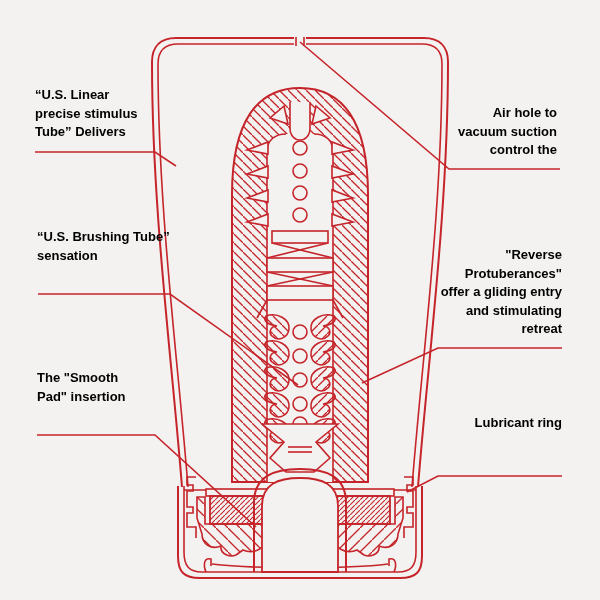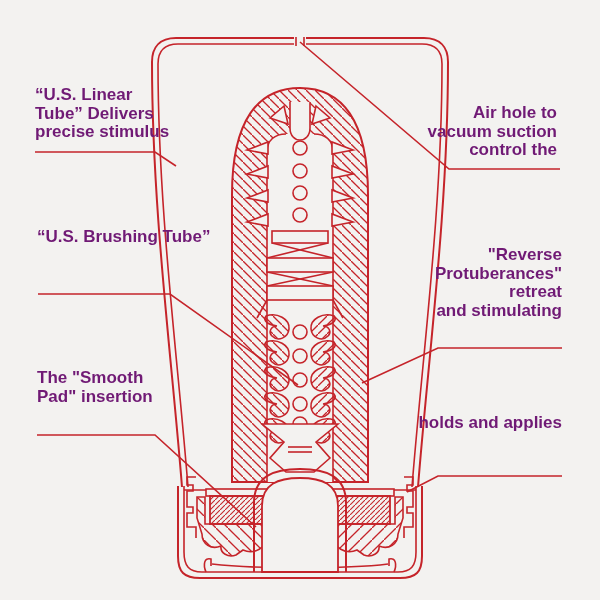--- a/index.html
+++ b/index.html
@@ -4,21 +4,21 @@
 <style>
   html,body{margin:0;padding:0;}
   body{width:600px;height:600px;position:relative;background:#f3f2f0;overflow:hidden;}
   #stage{position:absolute;left:0;top:0;width:600px;height:600px;}
   svg{position:absolute;left:0;top:0;}
   .ln{fill:none;stroke:#c5242a;stroke-width:2;}
   .thin{fill:none;stroke:#c5242a;stroke-width:1.6;}
   .leader{fill:none;stroke:#c5242a;stroke-width:1.6;}
   .whiteln{fill:#f3f2f0;stroke:#c5242a;stroke-width:1.6;}
   .ann{position:absolute;font-family:"Liberation Sans",sans-serif;font-weight:bold;
-       font-size:17px;line-height:18.6px;color:#701a75;white-space:nowrap;}
+       font-size:13px;line-height:18.6px;color:#000000;white-space:nowrap;}
   .ar{text-align:right;}
 </style>
 </head>
 <body>
 
 <div id="stage">
 <svg width="600" height="600" viewBox="0 0 600 600">
   <defs>
     <pattern id="hA" patternUnits="userSpaceOnUse" width="9" height="9">
       <path d="M-2,-2 L11,11" stroke="#c5242a" stroke-width="1.3" fill="none"></path>
@@ -150,42 +150,44 @@
     <path class="leader" d="M 300,42 L 449,169 L 560,169"></path>
     <path class="leader" d="M 38,294 L 170,294 L 298,385"></path>
     <path class="leader" d="M 562,348 L 438,348 L 362,383"></path>
     <path class="leader" d="M 37,435 L 155,435 L 256,527"></path>
     <path class="leader" d="M 562,476 L 438,476 L 407,492"></path>
   </g>
 </svg>
 
 <div class="ann" style="left:35px;top:86px;">
   <div>“U.S. Linear</div>
+  <div>precise stimulus</div>
   <div>Tube” Delivers</div>
-  <div>precise stimulus</div>
 </div>
 
 <div class="ann ar" style="right:43px;top:104px;margin-left:11px;">
   <div>Air hole to</div>
   <div>vacuum suction</div>
   <div>control the</div>
 </div>
 
 <div class="ann" style="left:37px;top:228px;">
   <div>“U.S. Brushing Tube”</div>
+  <div>sensation</div>
 </div>
 
 <div class="ann ar" style="right:38px;top:246px;">
   <div>"Reverse</div>
   <div>Protuberances"</div>
+  <div>offer a gliding entry</div>
+  <div>and stimulating</div>
   <div>retreat</div>
-  <div>and stimulating</div>
 </div>
 
 <div class="ann" style="left:37px;top:369px;">
   <div>The "Smooth</div>
   <div>Pad" insertion</div>
 </div>
 
 <div class="ann ar" style="right:38px;top:414px;">
-  <div>holds and applies</div>
+  <div>Lubricant ring</div>
 </div>
 </div>
 
 </body></html>

